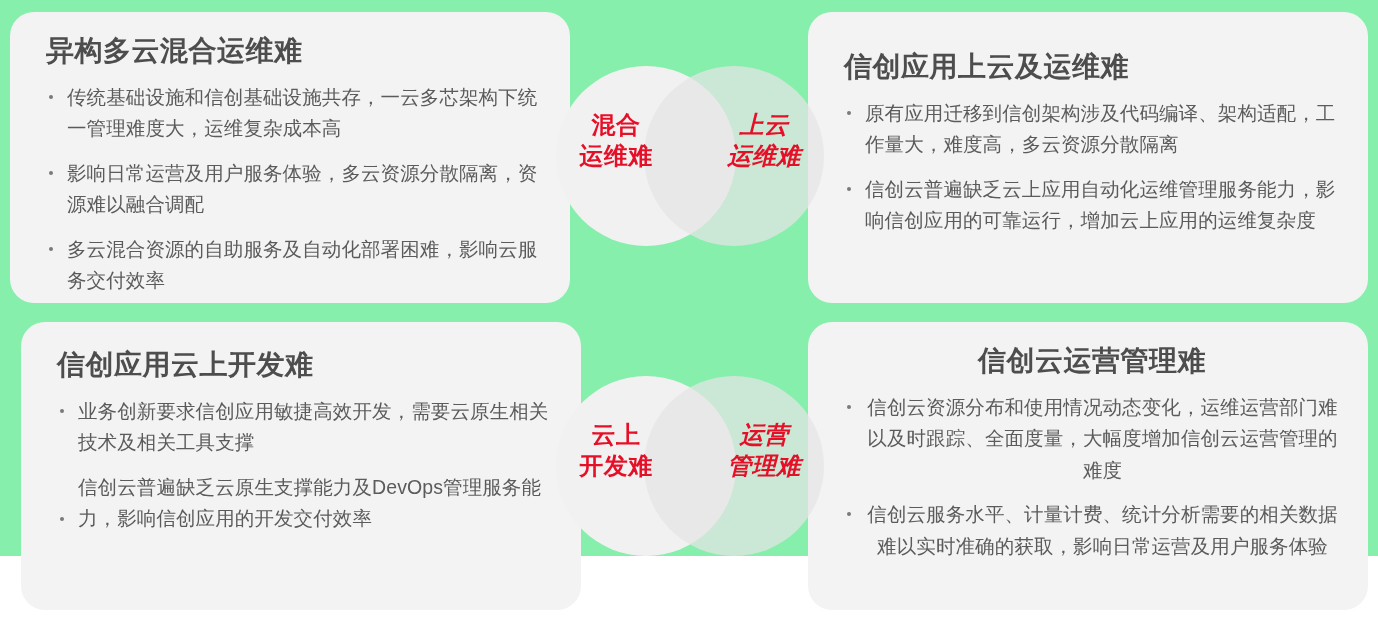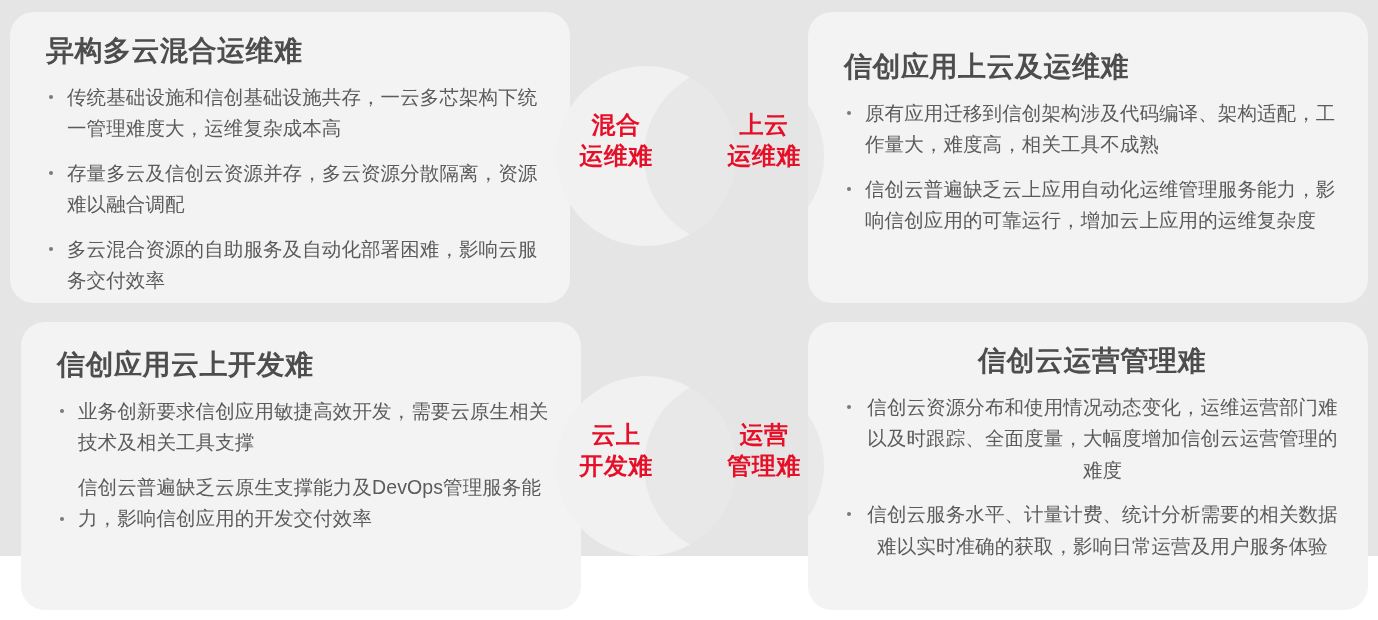--- a/index.html
+++ b/index.html
@@ -11,21 +11,21 @@
     width: 1378px;
     height: 620px;
     font-family: "Liberation Sans", "DejaVu Sans", sans-serif;
     overflow: hidden;
   }
 
   .board {
     position: relative;
     width: 1378px;
     height: 556px;
-    background: #e5e5e5;
+    background: #86efac;
   }
 
   
   .card {
     position: absolute;
     background: #f3f3f3;
     border-radius: 24px;
     box-sizing: border-box;
     padding: 0;
   }
@@ -105,54 +105,54 @@
     width: 130px;
     text-align: center;
     color: #e60f28;
     font-size: 24px;
     font-weight: bold;
     line-height: 1.28;
     letter-spacing: 0.5px;
     white-space: pre-line;
   }
   .venn .vlabel.left  { left: -5px; }
-  .venn .vlabel.right { left: 143px; }
+  .venn .vlabel.right { left: 143px; font-style: italic; }
 </style>
 </head>
 <body>
 
 <div class="board">
 
   <div class="card card-tl">
     <div class="card-inner">
       <h2 class="card-title">异构多云混合运维难</h2>
       <ul class="bullets">
         <li>
           <span class="dot"></span>
           <span>传统基础设施和信创基础设施共存，一云多芯架构下统一管理难度大，运维复杂成本高</span>
         </li>
         <li>
           <span class="dot"></span>
-          <span>存量多云及信创云资源并存，多云资源分散隔离，资源难以融合调配</span>
+          <span>影响日常运营及用户服务体验，多云资源分散隔离，资源难以融合调配</span>
         </li>
         <li>
           <span class="dot"></span>
           <span>多云混合资源的自助服务及自动化部署困难，影响云服务交付效率</span>
         </li>
       </ul>
     </div>
   </div>
 
   <div class="card card-tr">
     <div class="card-inner">
       <h2 class="card-title">信创应用上云及运维难</h2>
       <ul class="bullets">
         <li>
           <span class="dot"></span>
-          <span>原有应用迁移到信创架构涉及代码编译、架构适配，工作量大，难度高，相关工具不成熟</span>
+          <span>原有应用迁移到信创架构涉及代码编译、架构适配，工作量大，难度高，多云资源分散隔离</span>
         </li>
         <li>
           <span class="dot"></span>
           <span>信创云普遍缺乏云上应用自动化运维管理服务能力，影响信创应用的可靠运行，增加云上应用的运维复杂度</span>
         </li>
       </ul>
     </div>
   </div>
 
   <div class="card card-bl">

